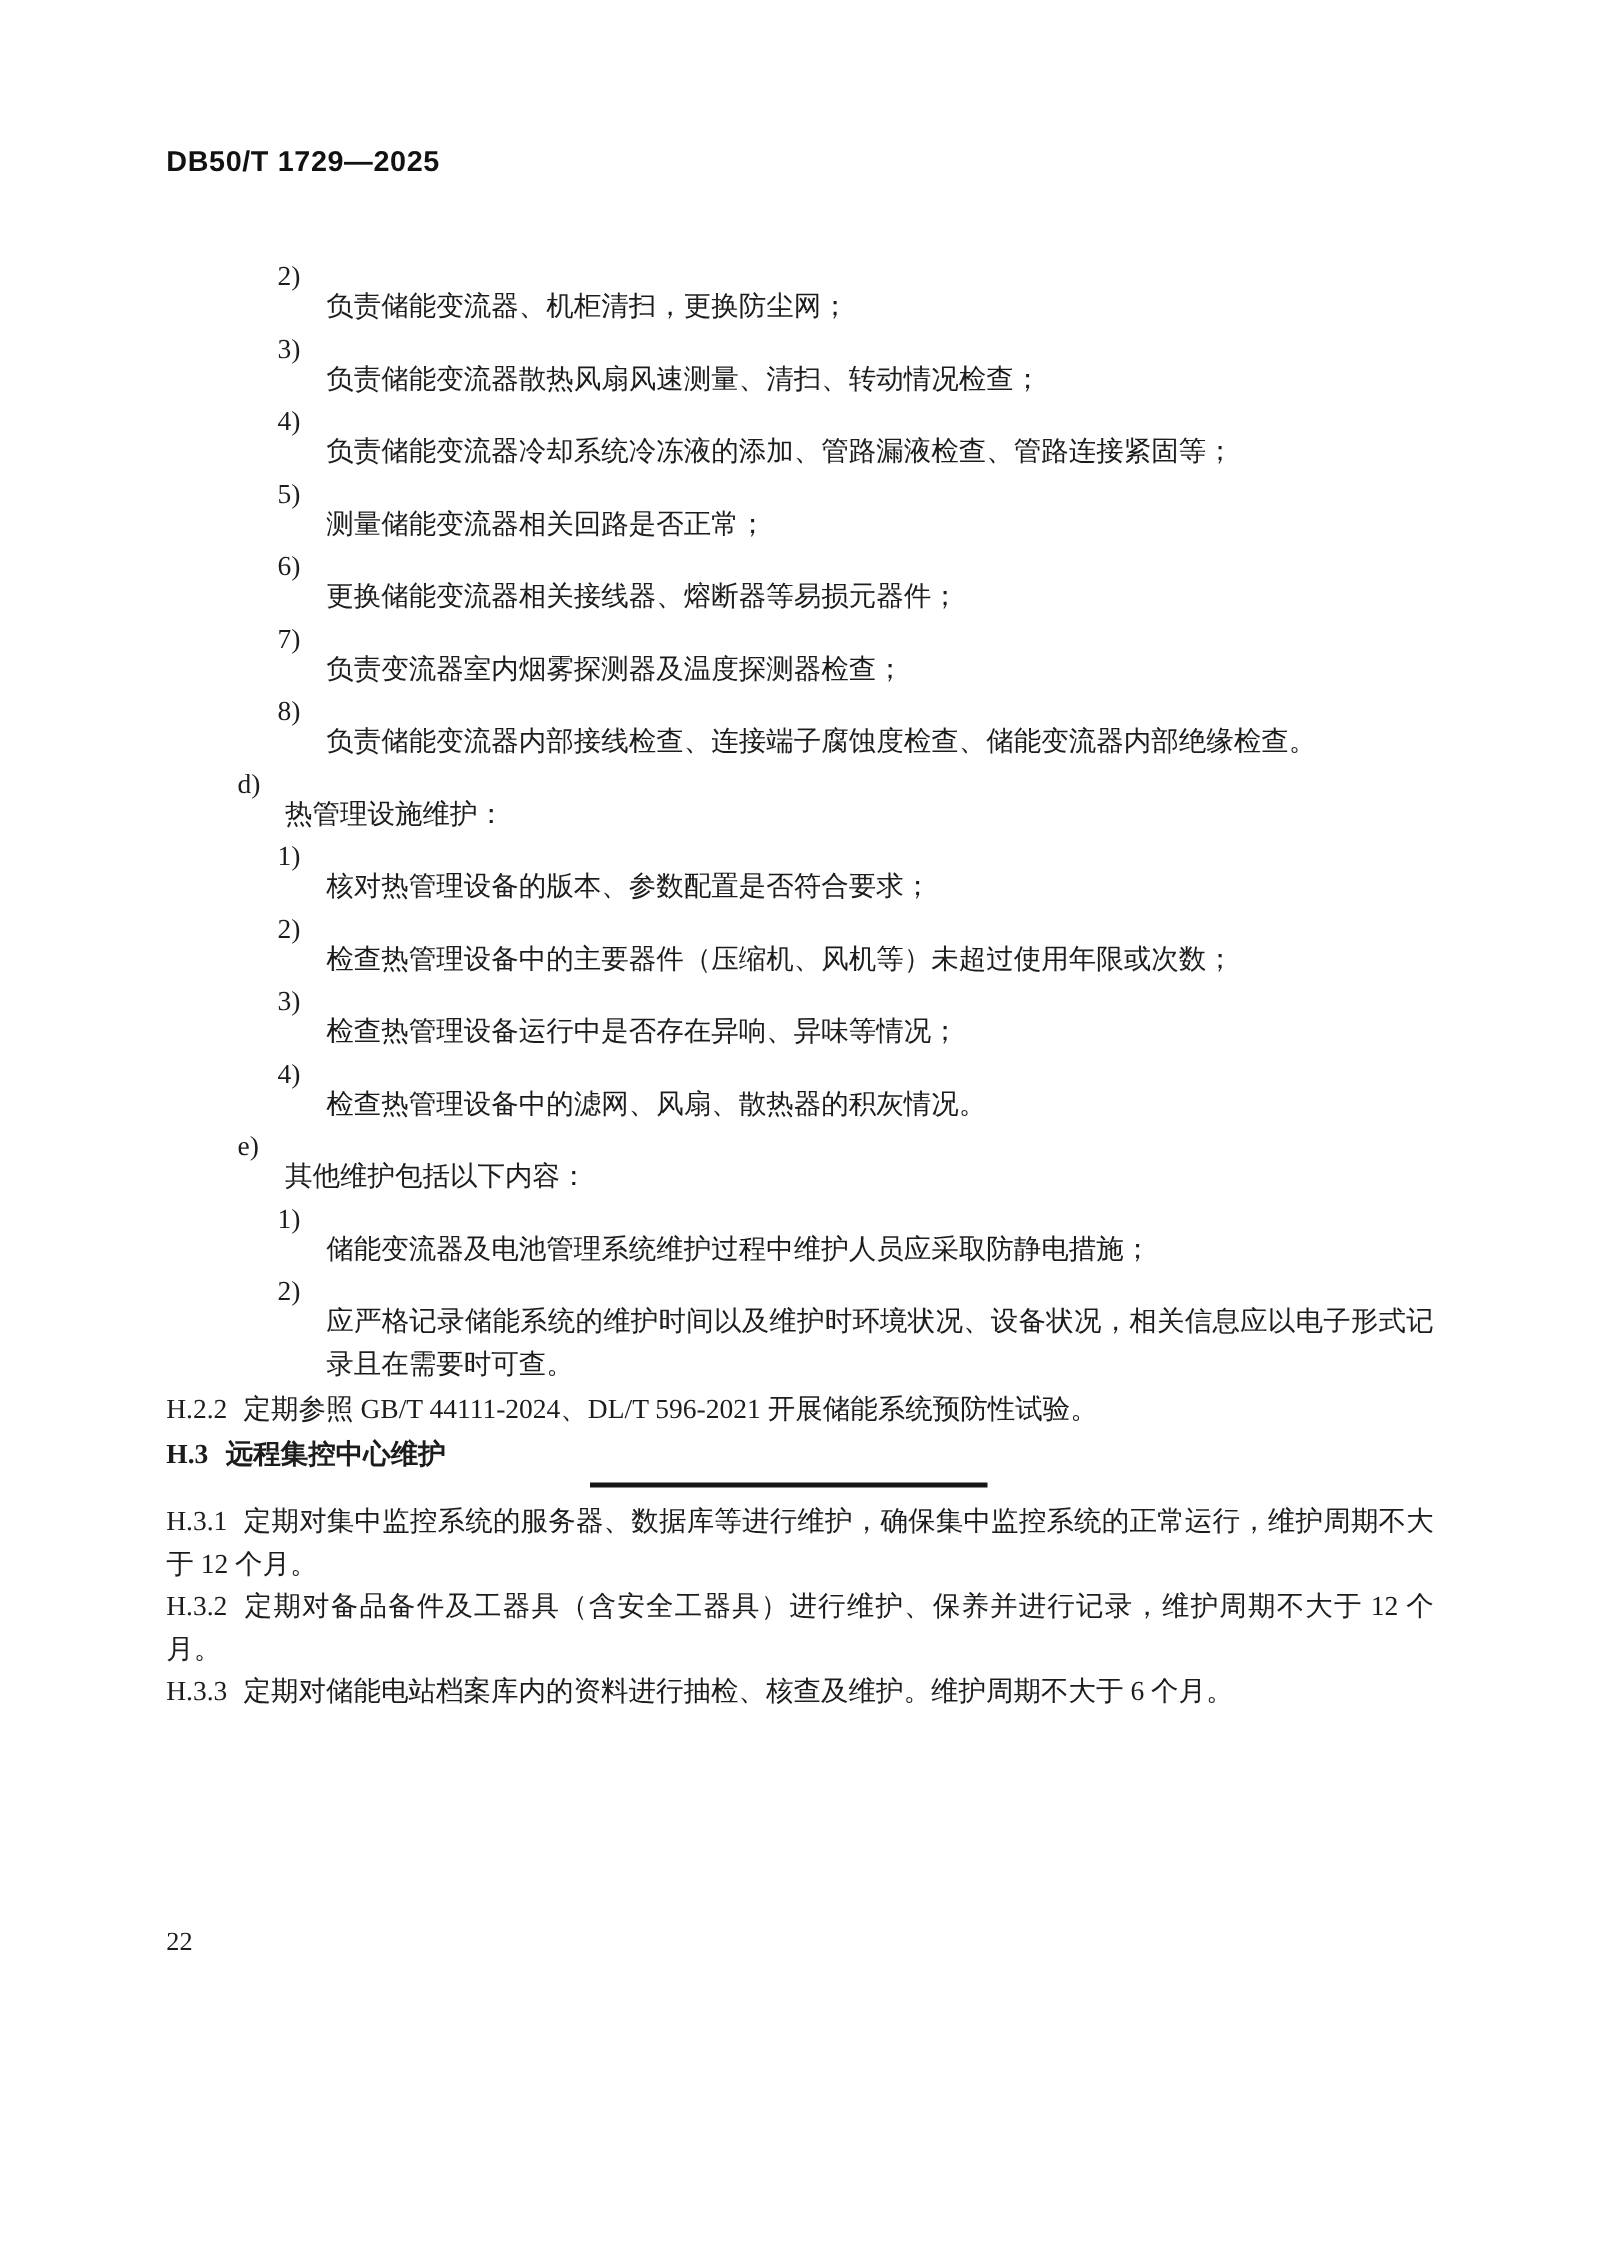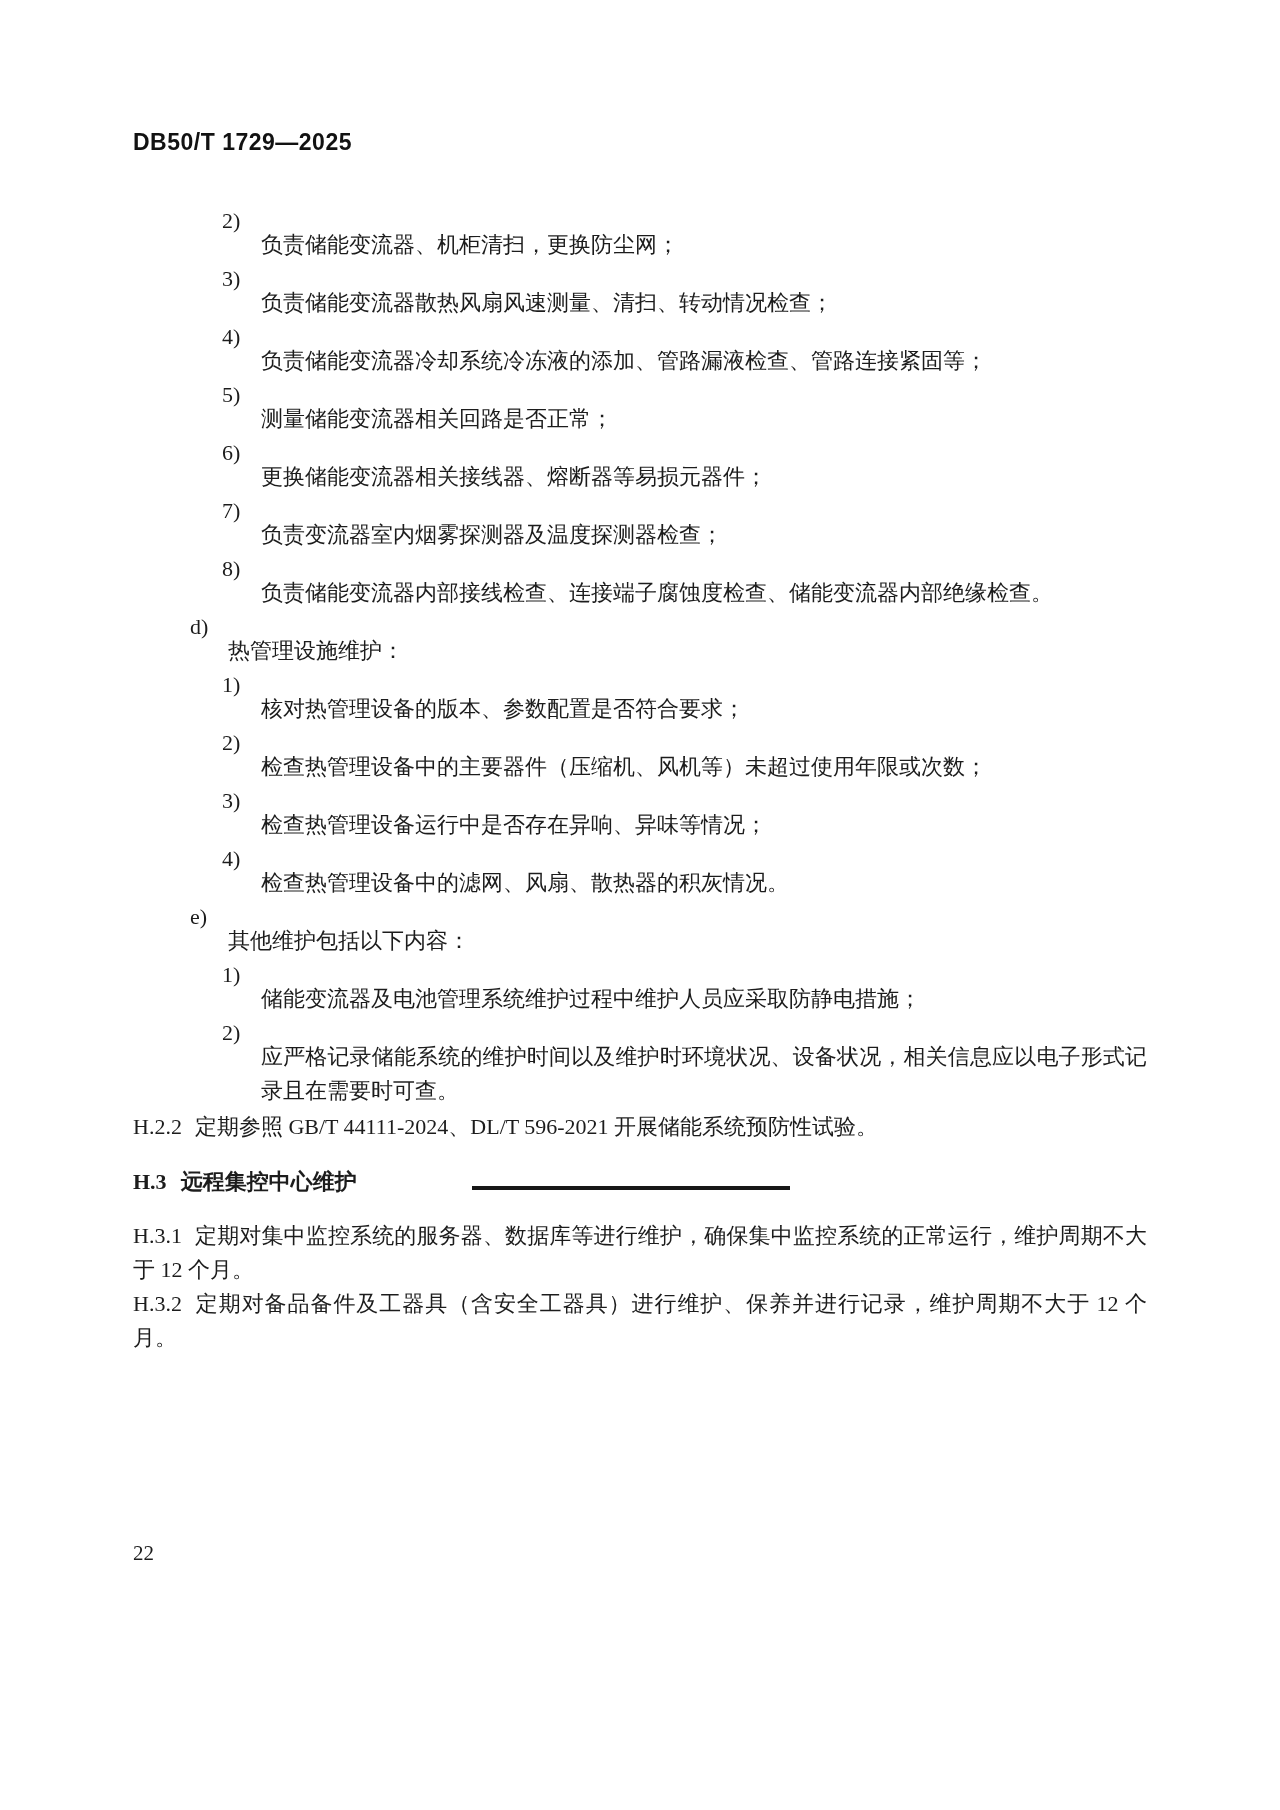--- a/index.html
+++ b/index.html
@@ -8,38 +8,38 @@
     width:1280px; height:1810px;
     margin:0 auto;
     background:#ffffff;
     font-family:"Liberation Serif","DejaVu Serif",serif;
     color:#1c1c1c;
     font-size:22px;
     line-height:34px;
     overflow:hidden;
   }
   .doc-code {
-    position:absolute; left:133px; top:125px;
+    position:absolute; left:133px; top:112px;
     font-family:"Liberation Sans","DejaVu Sans",sans-serif;
     font-weight:700; font-size:23px; letter-spacing:0.5px; color:#121212;
   }
   .body-flow {
     position:absolute; left:133px; top:204px; width:1014px;
   }
   .li { display:flex; }
   .li .num { white-space:nowrap; }
   .li.lvl1 { margin-left:57px; }
   .li.lvl1 .num { flex:0 0 38px; }
   .li.lvl2 { margin-left:89px; }
   .li.lvl2 .num { flex:0 0 39px; }
   .li .txt { flex:1; text-align:justify;margin-top:24px; }
   .clause { text-align:justify; }
   .clause .cnum { padding-right:13px; white-space:nowrap; }
   .clause.h22 { margin-top:2px; }
-  .h3-heading { margin-top:21px; margin-bottom:20px; }
+  .h3-heading { margin-top:2px; margin-bottom:20px; }
   .h3-heading .cnum { padding-right:14px; font-weight:700; }
   .h3-heading .htitle {
     font-family:"Liberation Sans","DejaVu Sans",sans-serif;
     font-weight:700; font-size:22px;
   }
   .end-rule {
     position:absolute; left:472px; top:1186px;
     width:318px; height:4px; background:#171717;
   }
   .page-num {
@@ -128,20 +128,23 @@
     <div class="h3-heading">
       <span class="cnum">H.3</span><span class="htitle">远程集控中心维护</span>
     </div>
 
     <div class="clause">
       <span class="cnum">H.3.1</span><span class="ctext">定期对集中监控系统的服务器、数据库等进行维护，确保集中监控系统的正常运行，维护周期不大于 12 个月。</span>
     </div>
     <div class="clause">
       <span class="cnum">H.3.2</span><span class="ctext">定期对备品备件及工器具（含安全工器具）进行维护、保养并进行记录，维护周期不大于 12 个月。</span>
     </div>
+    <div class="clause">
+      <span class="cnum">H.3.3</span><span class="ctext">定期对储能电站档案库内的资料进行抽检、核查及维护。维护周期不大于 6 个月。</span>
+    </div>
 
   </div>
 
   <div class="end-rule"></div>
 
   <div class="page-num">22</div>
 
 </div>
 
 </body></html>

